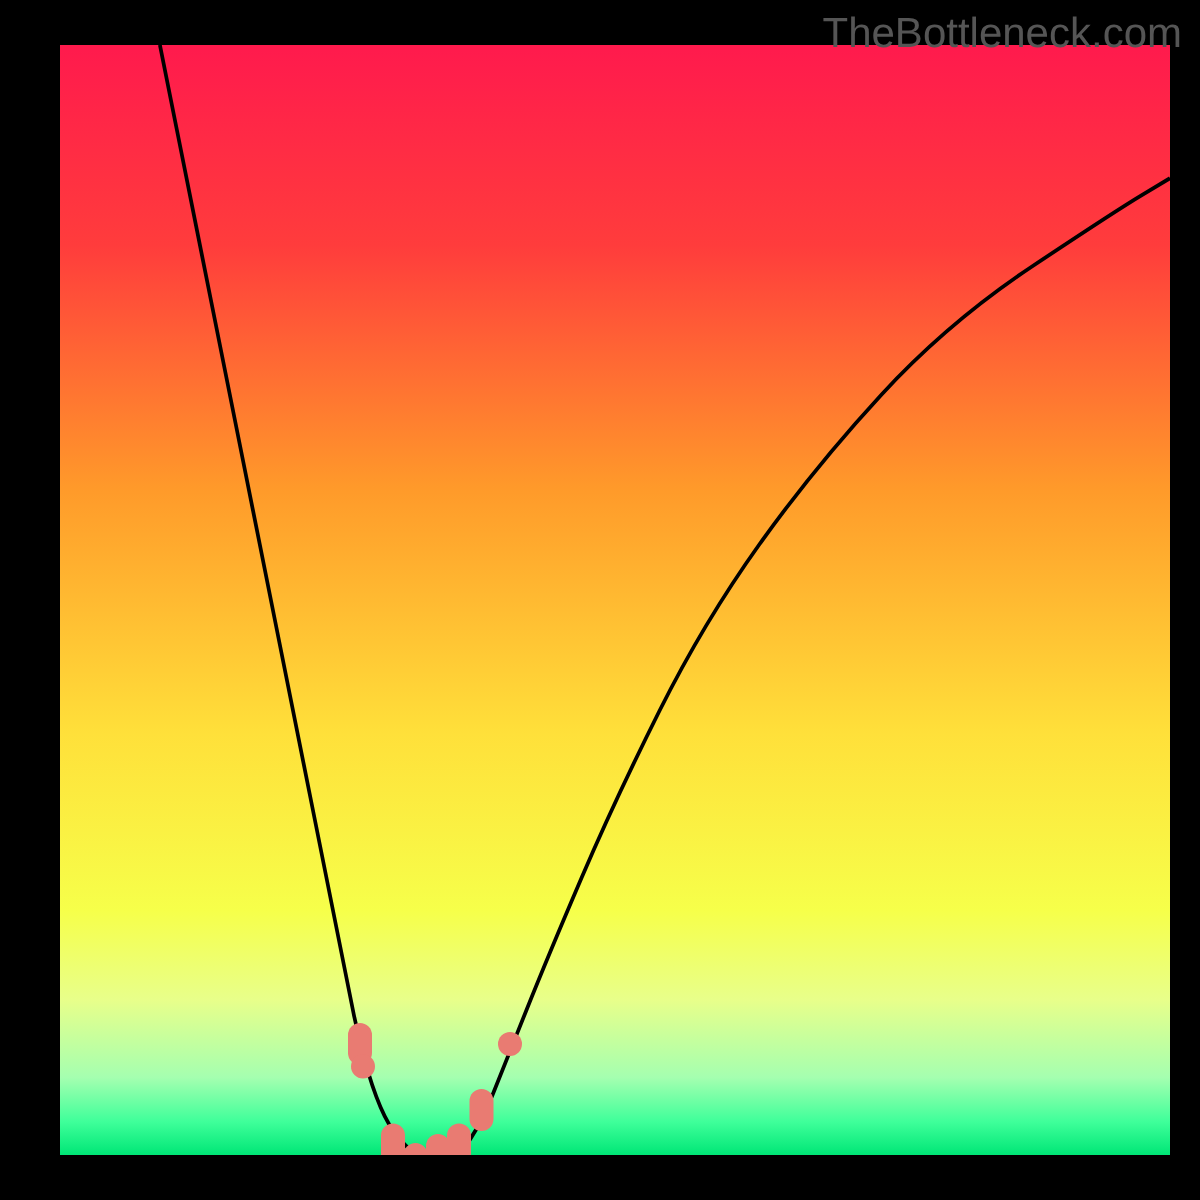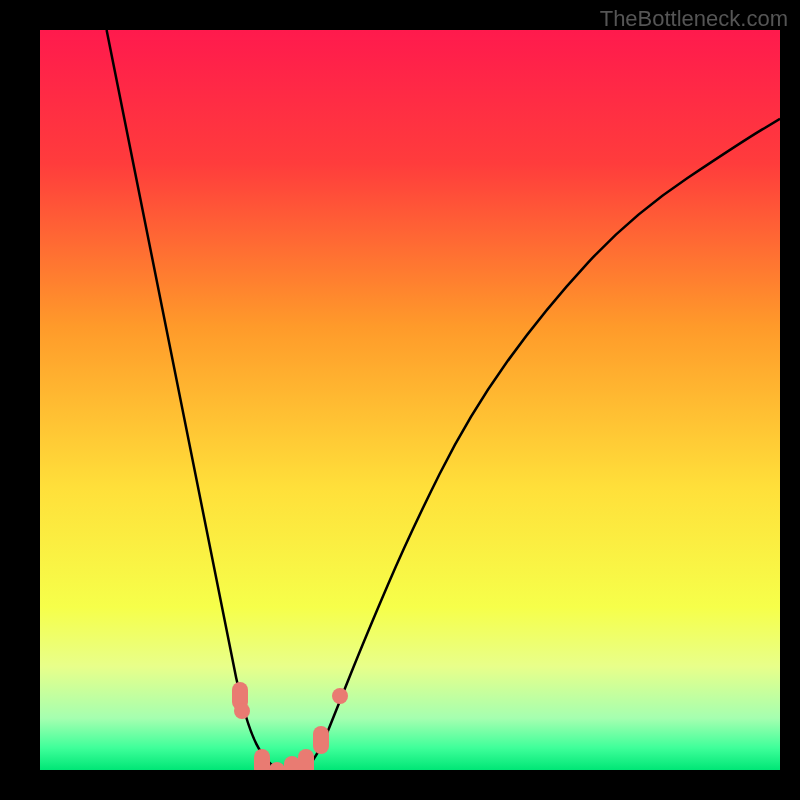--- a/index.html
+++ b/index.html
@@ -9,21 +9,21 @@
     height: 800px;
     background: #000;
     position: relative;
     font-family: Arial, sans-serif;
   }
   .watermark {
     position: absolute;
     top: 6px;
     right: 12px;
     color: #555;
-    font-size: 22px;
+    font-size: 28px;
     font-weight: 500;
     z-index: 10;
   }
   .plot-area {
     position: absolute;
     left: 40px;
     top: 30px;
     width: 740px;
     height: 740px;
     overflow: hidden;

